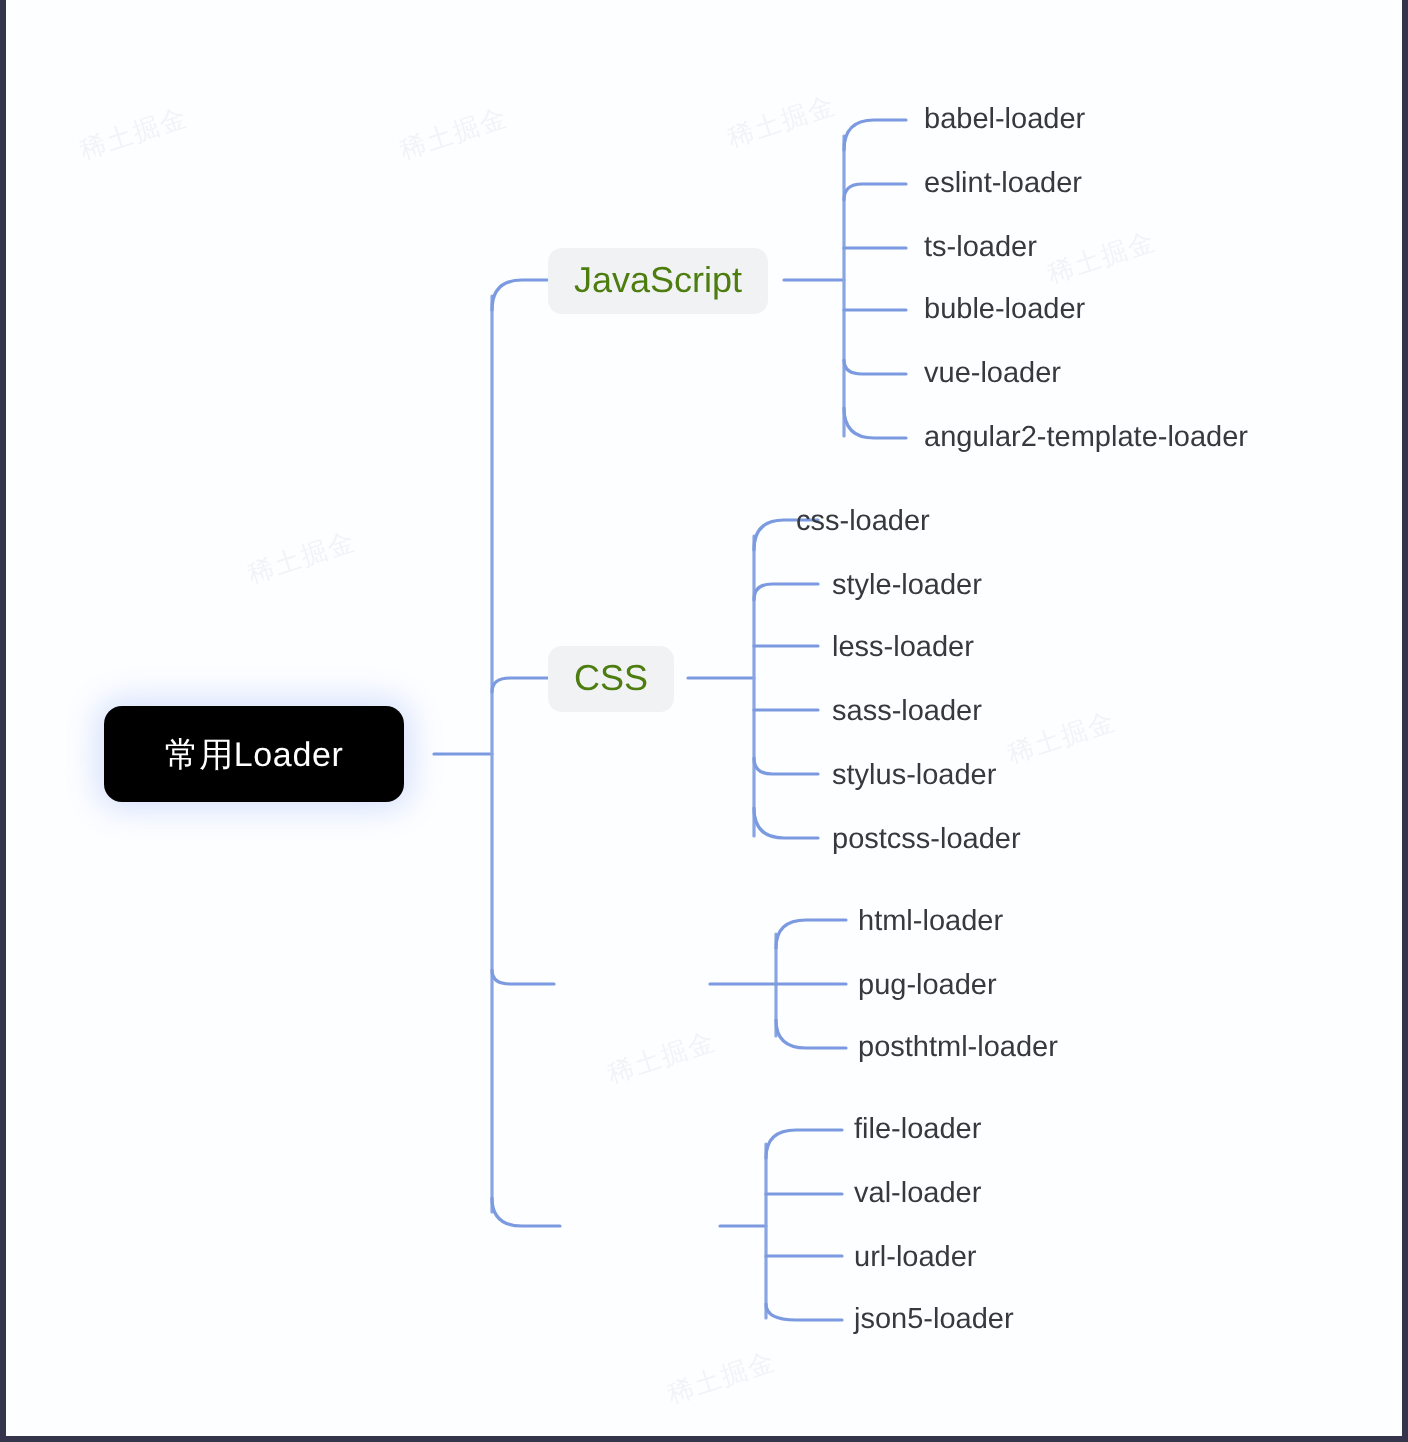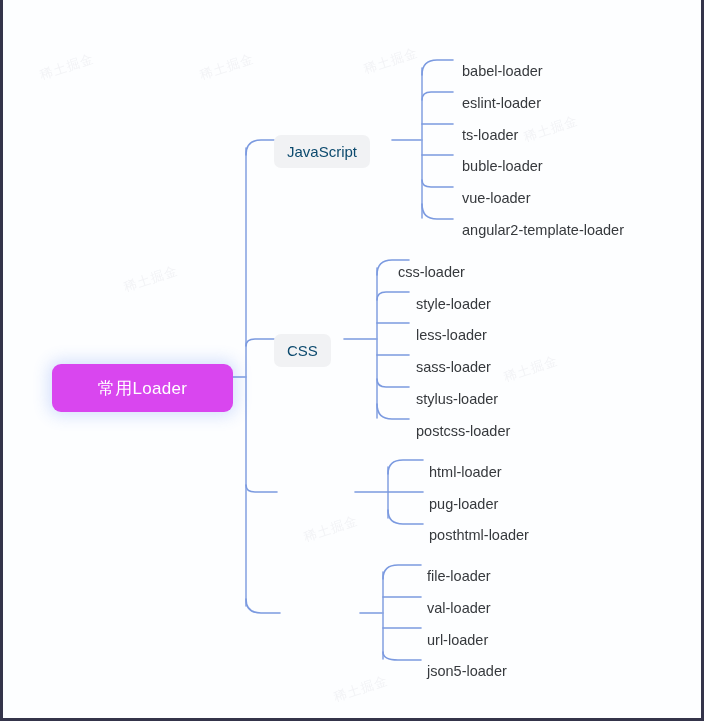--- a/index.html
+++ b/index.html
@@ -43,42 +43,41 @@
     pointer-events: none;
   }
 
   
   .node {
     position: absolute;
     white-space: nowrap;
     display: flex;
     align-items: center;
     justify-content: center;
-    margin-top: 11px;
   }
 
   .root-node {
     left: 49px;
     top: 353px;
-    width: 181px;
+    width: 150px;
     height: 48px;
-    background: #d946ef;
+    background: #000000;
     border-radius: 9px;
     color: #ffffff;
     font-size: 17px;
     letter-spacing: 0.3px;
     box-shadow: 0 0 16px 4px rgba(60,109,240,0.20);
   }
 
   .cat-node {
     height: 33px;
     background: #f1f2f4;
     border-radius: 7px;
-    color: #0c4a6e;
-    font-size: 15px;
+    color: #4d7c0f;
+    font-size: 18px;
     padding: 0 13px;
   }
 
   .leaf-node {
     color: #36393d;
     font-size: 14.5px;
     justify-content: flex-start;
     height: 20px;
   }
 

